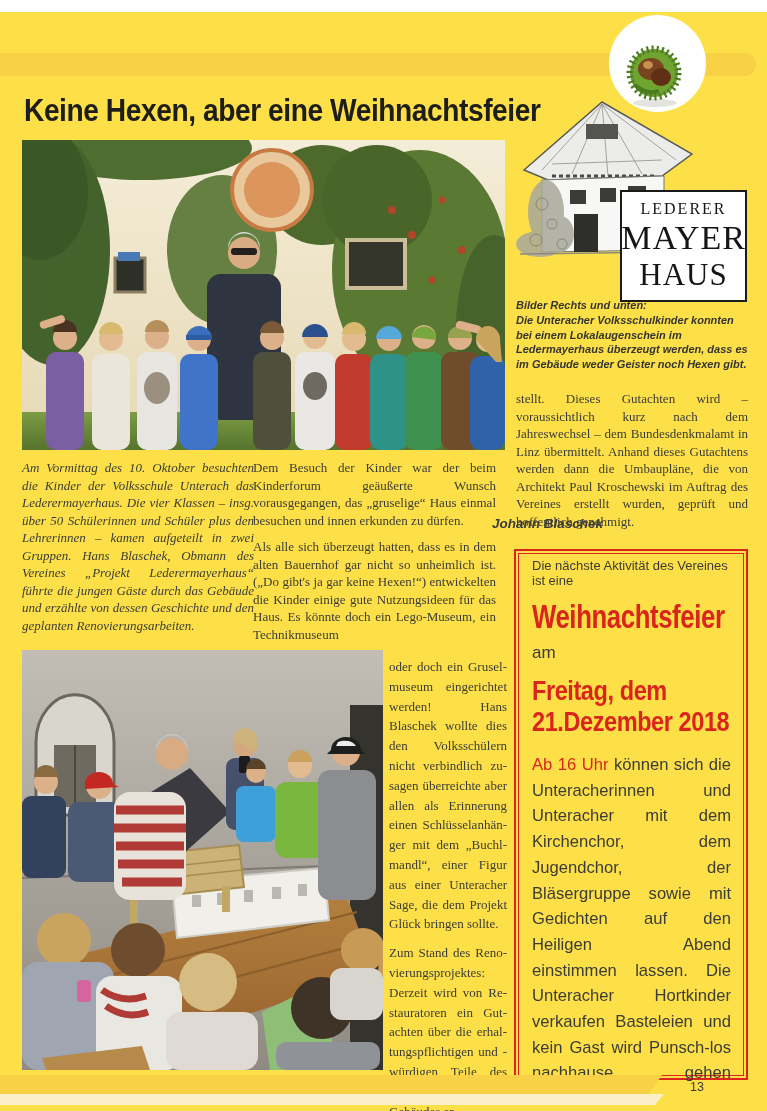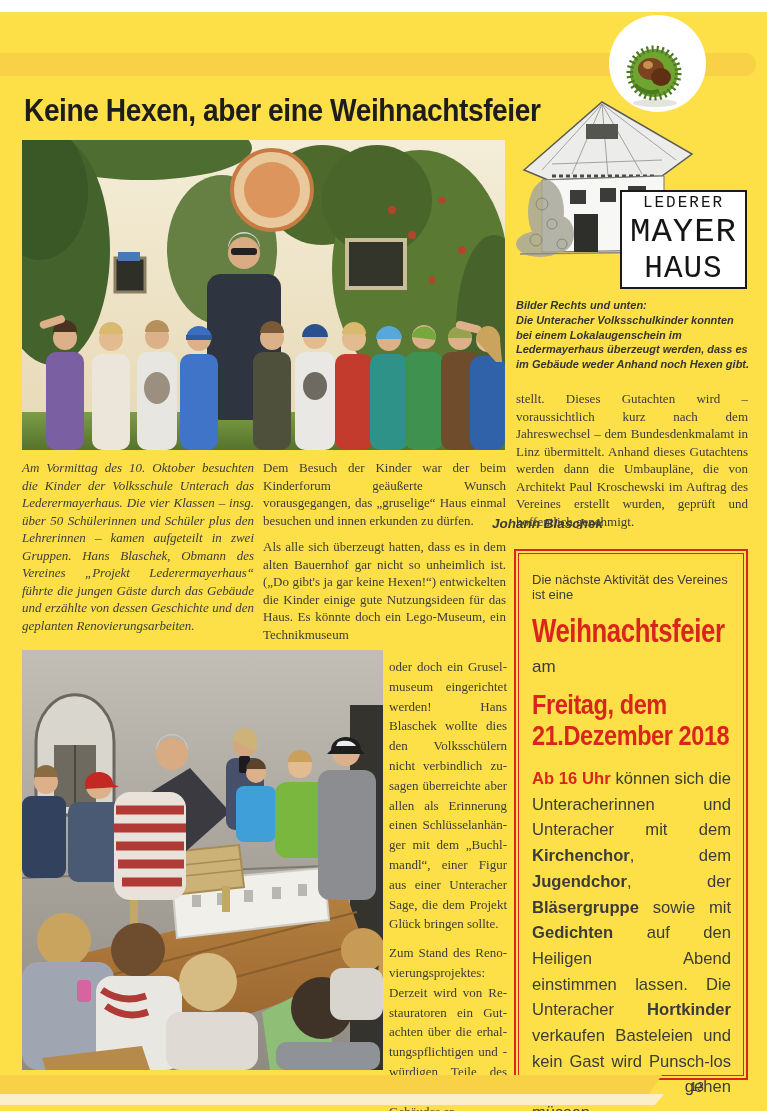--- a/index.html
+++ b/index.html
@@ -18,51 +18,51 @@
     transform:scaleX(.88);transform-origin:left top;letter-spacing:-.5px;white-space:nowrap;}
 
   
   .photo1{position:absolute;left:22px;top:128px;width:483px;height:310px;}
   .photo2{position:absolute;left:22px;top:638px;width:361px;height:420px;}
 
   
   .bodytext{font-size:13px;line-height:17.5px;color:var(--ink);text-align:justify;hyphens:auto;font-family:Liberation Serif, serif;}
   .bodytext p{margin-bottom:9px;}
   .col-left{position:absolute;left:22px;top:447px;width:232px;font-style:italic;}
-  .col-mid-wide{position:absolute;left:263px;top:447px;width:243px;}
+  .col-mid-wide{position:absolute;left:253px;top:447px;width:243px;}
   .col-mid-narrow{position:absolute;left:389px;top:645px;width:118px;line-height:19.8px;}
   .col-right{position:absolute;left:516px;top:378px;width:232px;}
   .author{position:absolute;left:492px;top:504px;font-size:13.5px;font-weight:bold;font-style:italic;color:var(--ink);}
 
   
   .caption{position:absolute;left:516px;top:286px;width:234px;font-size:11px;line-height:14.8px;
     font-weight:bold;font-style:italic;color:#343433;text-align:left;}
 
   
   .sketch{position:absolute;left:512px;top:82px;width:192px;height:164px;}
-  .logo-box{position:absolute;left:620px;top:178px;width:127px;height:99px;background:#fff;border:2px solid #1a1a1a;
+  .logo-box{position:absolute;left:620px;top:178px;width:127px;height:112px;background:#fff;border:2px solid #1a1a1a;
     display:flex;flex-direction:column;align-items:center;justify-content:center;z-index:3;
-    font-family:Liberation Mono, monospace;color:#151515;}
+    font-family:Liberation Serif, serif;color:#151515;}
   .logo-l1{font-size:16px;letter-spacing:2px;}
   .logo-l2{font-size:34px;letter-spacing:1px;margin-top:1px;}
   .logo-l3{font-size:31px;letter-spacing:1px;margin-top:0px;text-align:right;}
 
   
   .event-box{position:absolute;left:514px;top:537px;width:234px;height:531px;border:2px solid var(--red);}
-  .event-box-inner{position:absolute;inset:2px;border:1px solid var(--red);padding:18px 12px 0 13px;}
+  .event-box-inner{position:absolute;inset:2px;border:1px solid var(--red);padding:4px 12px 0 13px;}
   .event-intro{font-size:13px;color:var(--ink);}
   .event-title{font-size:33px;font-weight:bold;color:var(--red);transform:scaleX(.78);transform-origin:left;
     white-space:nowrap;margin-top:10px;letter-spacing:-.5px;}
   .event-am{font-size:17px;color:var(--ink);margin-top:7px;}
   .event-date{font-size:28px;line-height:31px;font-weight:bold;color:var(--red);transform:scaleX(.84);
     transform-origin:left;white-space:nowrap;margin-top:12px;letter-spacing:-.5px;}
   .event-para{margin-top:15px;font-size:16.6px;line-height:25.7px;color:var(--ink);text-align:justify;hyphens:auto;}
   .event-para + .event-para{margin-top:6px;}
-  .seg-b{font-weight:bold;}
-  .seg-rb{font-weight:bold;color:var(--red);}
+  .seg-b{font-weight:normal;}
+  .seg-rb{font-weight:normal;color:var(--red);}
 
   
   .botbar{position:absolute;left:0;top:1063px;width:662px;height:19px;background:var(--yellow);
     clip-path:polygon(0 0,100% 0,calc(100% - 13px) 100%,0 100%);}
   .botbar-light{position:absolute;left:0;top:1082px;width:664px;height:11px;background:var(--yellow-light);
     clip-path:polygon(0 0,100% 0,calc(100% - 9px) 100%,0 100%);}
   .page-number{position:absolute;left:690px;top:1068px;font-size:12.5px;color:var(--ink);}
 </style>
 </head>
 <body>
@@ -333,21 +333,21 @@
   </svg>
 
   <div class="logo-box">
     <div class="logo-l1">LEDERER</div>
     <div class="logo-l2">MAYER</div>
     <div class="logo-l3">HAUS</div>
   </div>
 
   <div class="caption">
     <div>Bilder Rechts und unten:</div>
-    <div>Die Unteracher Volksschulkinder konnten bei einem Lokalaugenschein im Ledermayerhaus überzeugt werden, dass es im Gebäude weder Anhand noch Hexen gibt.</div>
+    <div>Die Unteracher Volksschulkinder konnten bei einem Lokalaugenschein im Ledermayerhaus überzeugt werden, dass es im Gebäude weder Geister noch Hexen gibt.</div>
   </div>
 
   <div class="col-right bodytext">
     <p>stellt. Dieses Gutachten wird – voraussichtlich kurz nach dem Jahreswechsel – dem Bundesdenkmalamt in Linz übermittelt. Anhand dieses Gutachtens werden dann die Umbaupläne, die von Architekt Paul Kroschewski im Auftrag des Vereines erstellt wurden, geprüft und hoffentlich genehmigt.</p>
   </div>
   <div class="author">Johann Blaschek</div>
 
   <div class="event-box">
     <div class="event-box-inner">
       <div class="event-intro">Die nächste Aktivität des Vereines ist eine</div>

